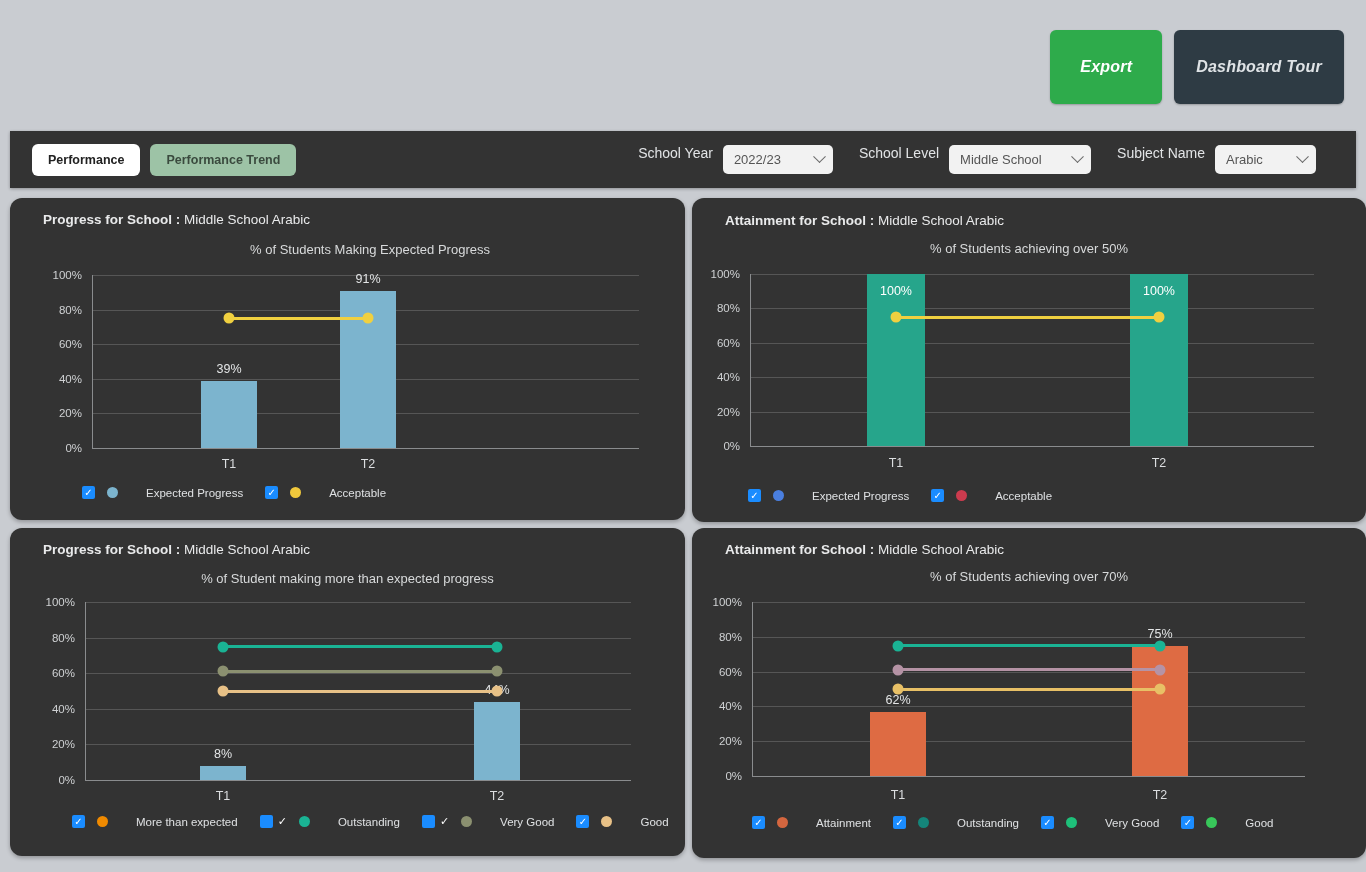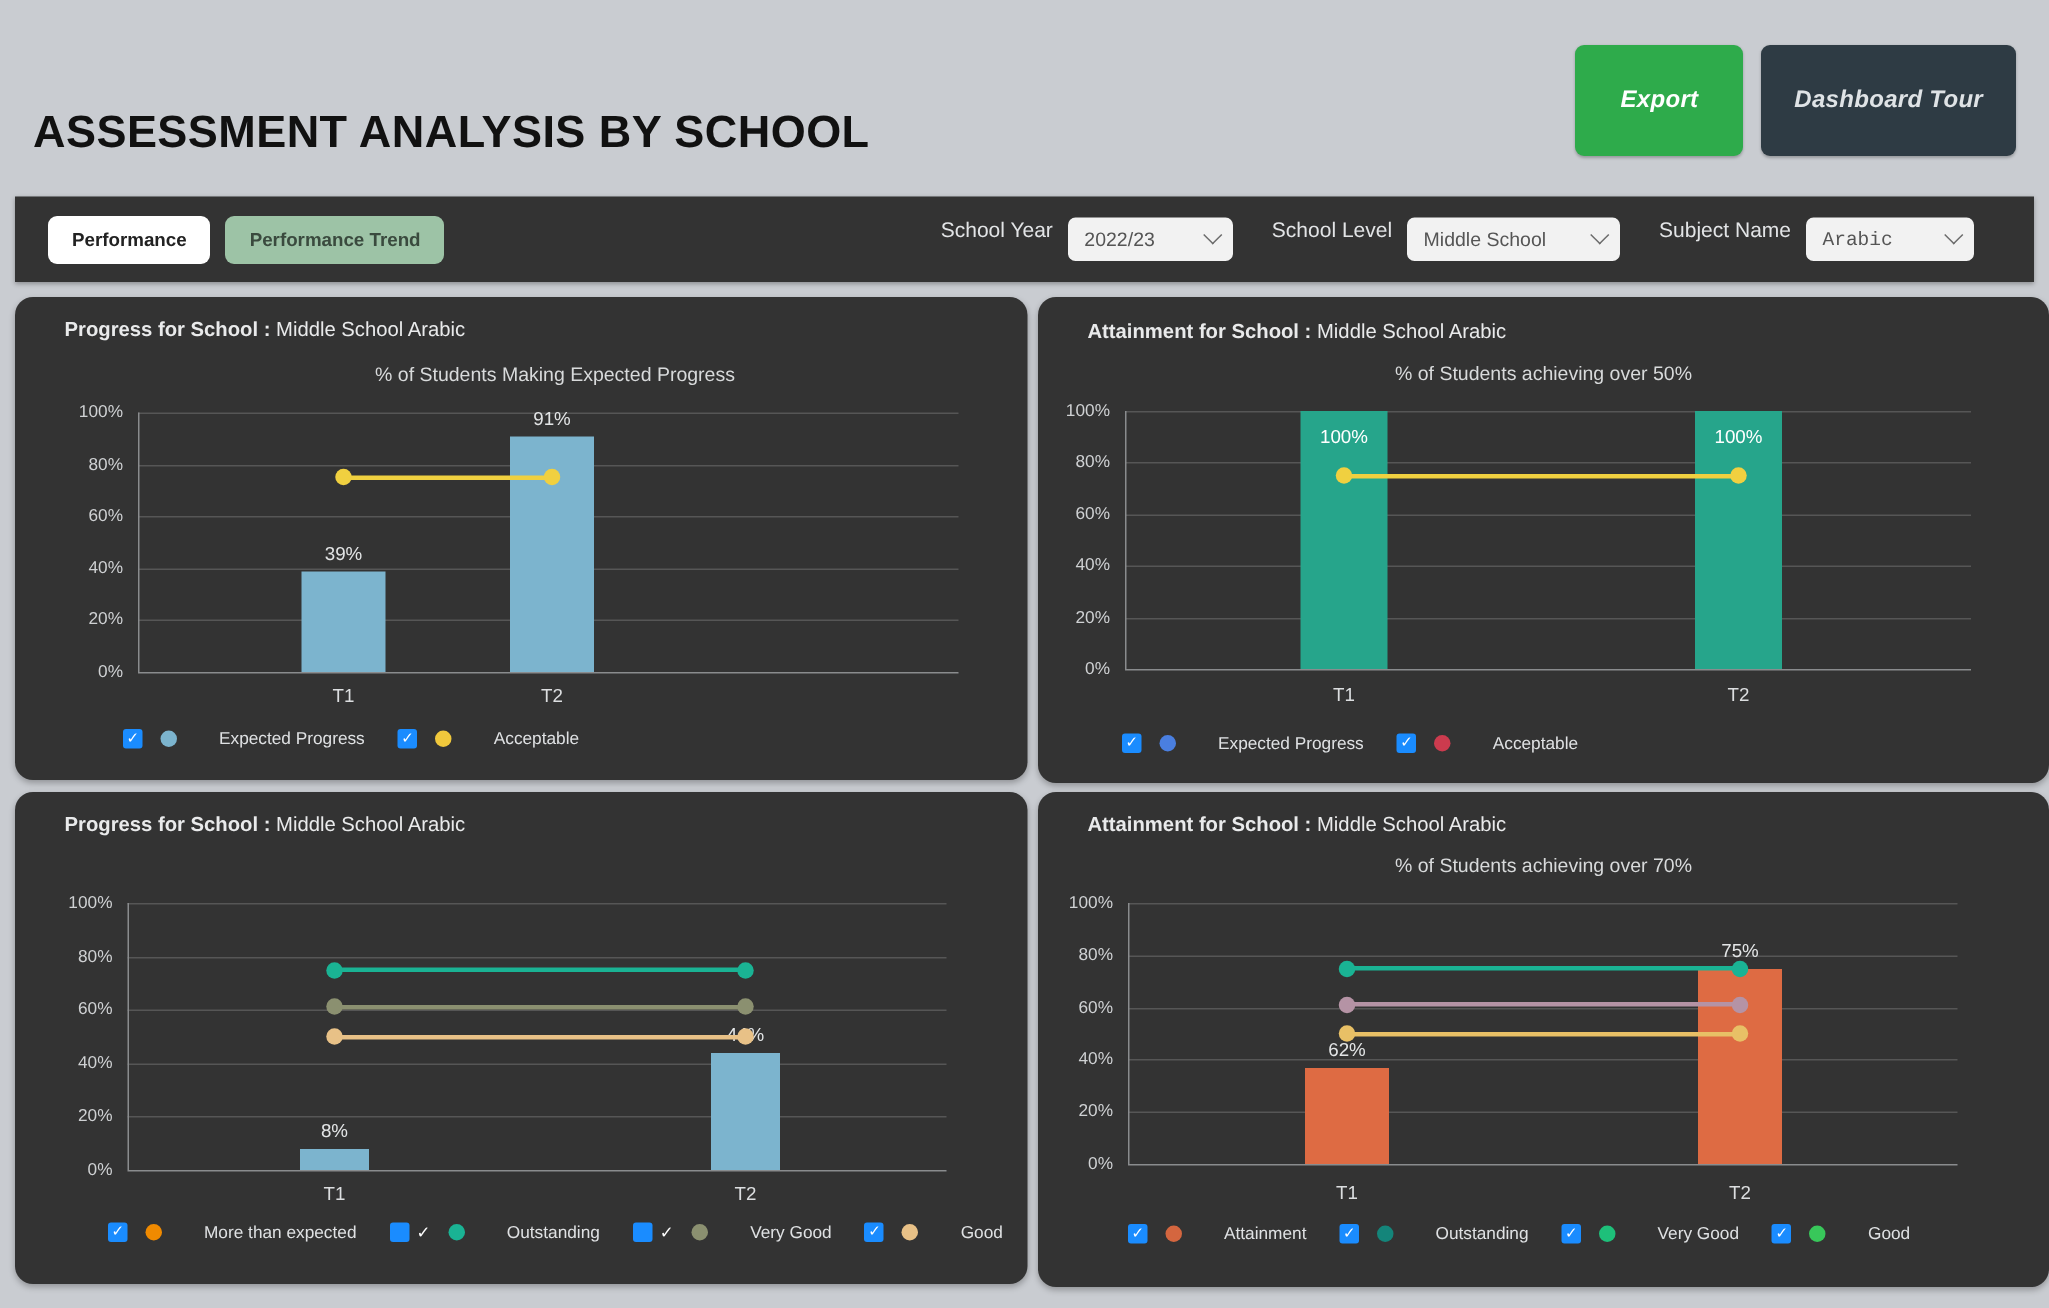--- a/index.html
+++ b/index.html
@@ -50,21 +50,21 @@
   .filters { display: flex; align-items: center; margin-left: auto; margin-right: 40px; gap: 0; }
   .filter-group { display: flex; align-items: flex-start; }
   .filter-label { color: #e2e4e6; font-size: 14px; margin-right: 10px; white-space: nowrap; }
   .select {
     background: #f2f2f2; border-radius: 5px; height: 29px;
     display: flex; align-items: center; justify-content: space-between;
     padding: 0 9px 0 11px; cursor: pointer; color: #555; font-size: 13px;
   }
   .sel-year { width: 110px; }
   .sel-level { width: 142px; }
-  .sel-subject { width: 112px; font-family: Liberation Mono, monospace; }
+  .sel-subject { width: 101px; }
   .filter-gap { width: 26px; }
   .chev { width: 9px; height: 9px; border-right: 1.6px solid #6b6b6b; border-bottom: 1.6px solid #6b6b6b;
           transform: rotate(45deg) translate(-2px,-2px); }
 
   
   .panel {
     position: absolute; background: #333333; border-radius: 12px;
     box-shadow: 0 2px 4px rgba(0,0,0,.28);
   }
   .p-tl { left: 10px;  top: 198px; width: 675px; height: 322px; }
@@ -104,21 +104,20 @@
 </head>
 <body>
 
 <div class="page">
 
   <div class="top-actions">
     <button class="btn btn-export">Export</button>
     <button class="btn btn-tour">Dashboard Tour</button>
   </div>
 
-  <div class="page-title">ASSESSMENT ANALYSIS BY SCHOOL</div>
 
   <div class="filter-bar">
     <div class="tabs">
       <button class="tab tab-active">Performance</button>
       <button class="tab tab-idle">Performance Trend</button>
     </div>
     <div class="filters">
       <div class="filter-group">
         <span class="filter-label">School Year</span>
         <div class="select sel-year">
@@ -220,20 +219,21 @@
         </div>
         <div class="leg-item" style="margin-left: 22px;">
           <div class="cbox">✓</div>
           <div class="ldot" style="background: rgb(204, 59, 78);"></div>
           <span class="ltext">Acceptable</span>
         </div>
       </div>
     </div>
   <div class="panel p-bl" id="panel2">
       <div class="panel-title" style="top: 14px;"><span class="strong">Progress for School :</span><span> Middle School Arabic</span></div>
+      <div class="chart-title" style="top: 43px;">% of Student making more than expected progress</div>
       <div class="chart" style="left: 75px; top: 74px; width: 546px; height: 178px;">
         <div class="axisline" style="left: 0px; top: 178px; width: 546px;"></div>
         <div class="ylab" style="top: 178px; right: 556px;">0%</div>
         <div class="gridline" style="left: 0px; top: 142.4px; width: 546px;"></div>
         <div class="ylab" style="top: 142.4px; right: 556px;">20%</div>
         <div class="gridline" style="left: 0px; top: 106.8px; width: 546px;"></div>
         <div class="ylab" style="top: 106.8px; right: 556px;">40%</div>
         <div class="gridline" style="left: 0px; top: 71.2px; width: 546px;"></div>
         <div class="ylab" style="top: 71.2px; right: 556px;">60%</div>
         <div class="gridline" style="left: 0px; top: 35.6px; width: 546px;"></div>

